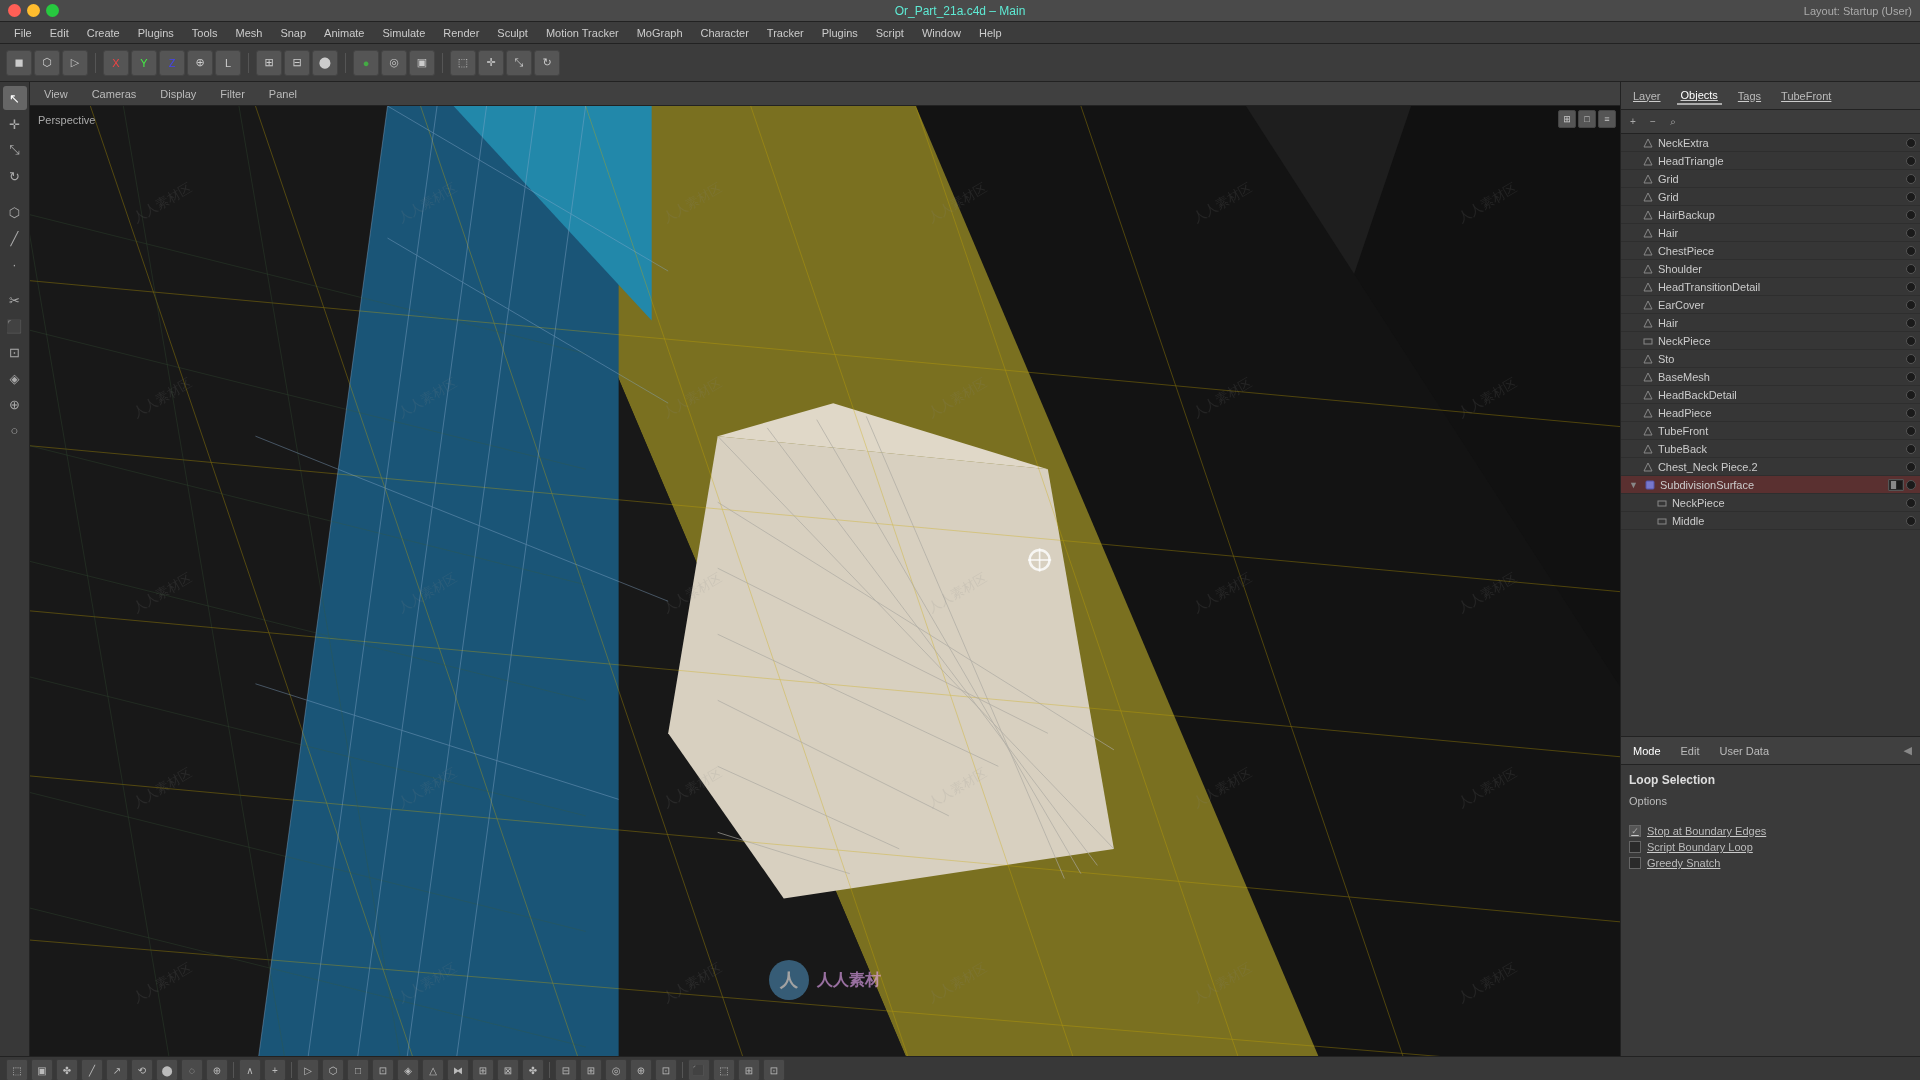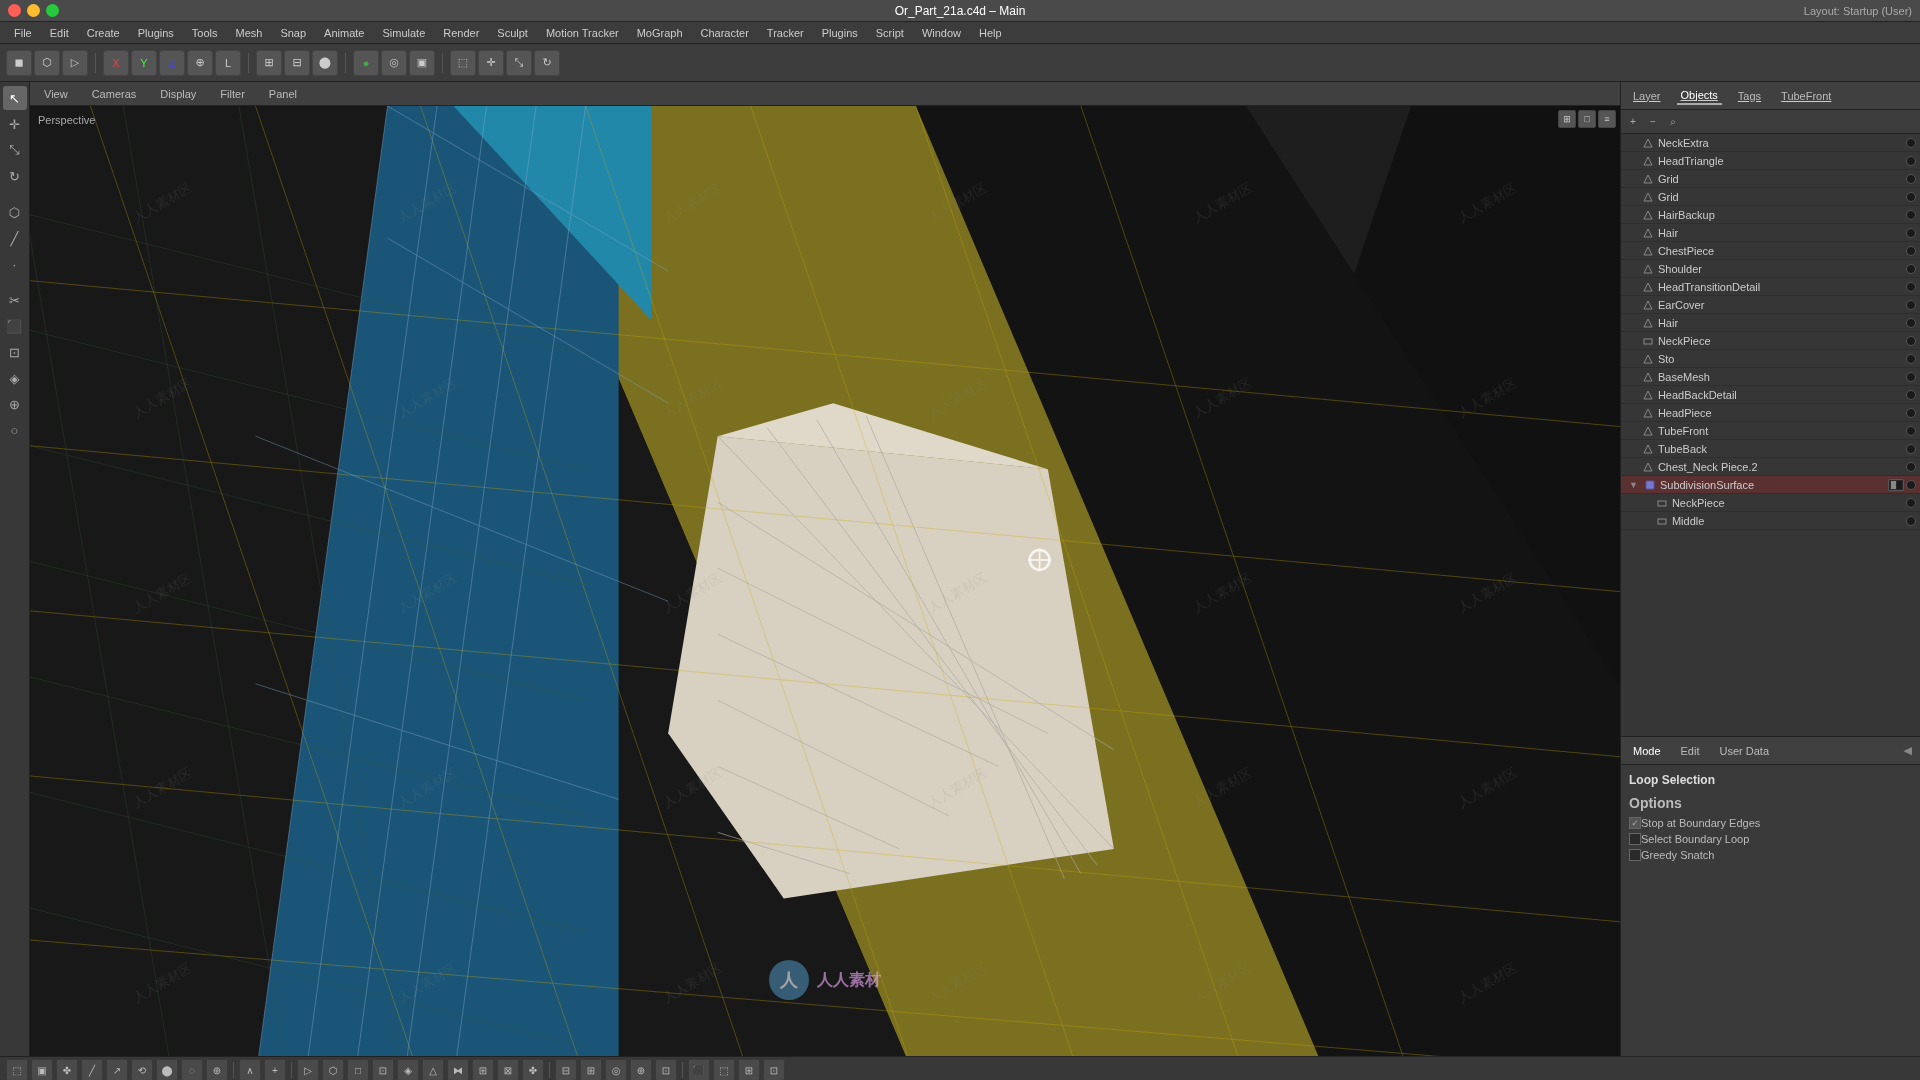--- a/index.html
+++ b/index.html
@@ -4,21 +4,21 @@
   <style>
     * { margin: 0; padding: 0; box-sizing: border-box; }
     body { width: 1920px; height: 1080px; background: #3a3a3a; font-family: 'Arial', sans-serif; font-size: 11px; color: #ccc; overflow: hidden; }
 
     
     #titlebar {
       width: 100%; height: 22px; background: #4a4a4a;
       display: flex; align-items: center; justify-content: center;
       border-bottom: 1px solid #222; position: relative;
     }
-    #titlebar-title { font-size: 12px; color: #ffffff; }
+    #titlebar-title { font-size: 12px; color: #5eead4; }
     #titlebar-controls { position: absolute; left: 8px; display: flex; gap: 6px; align-items: center; }
     .tb-btn { width: 13px; height: 13px; border-radius: 50%; border: none; cursor: pointer; }
     .tb-close { background: #ff5f56; }
     .tb-min { background: #ffbd2e; }
     .tb-max { background: #27c93f; }
     #titlebar-layout { position: absolute; right: 8px; font-size: 11px; color: #aaa; }
 
     
     #menubar {
       width: 100%; height: 22px; background: #3c3c3c;
@@ -139,22 +139,22 @@
       display: flex; flex-direction: column;
     }
     #mode-header {
       height: 28px; background: #404040; display: flex; align-items: center;
       padding: 0 8px; gap: 12px; border-bottom: 1px solid #222;
     }
     .mode-tab { font-size: 11px; color: #bbb; cursor: pointer; padding: 2px 4px; }
     .mode-tab.active { color: #fff; text-align: right; }
     #mode-content { padding: 8px; }
     .mode-section-title { font-size: 12px; color: #ddd; margin-bottom: 8px; font-weight: bold; }
-    .mode-options-title { font-size: 14px; color: #bbb; margin-bottom: 6px; font-weight: bold; }
-    .mode-option-row { display: flex; align-items: flex-end; margin-bottom: 4px; }
+    .mode-options-title { font-size: 11px; color: #bbb; margin-bottom: 18px; font-weight: normal; }
+    .mode-option-row { display: flex; align-items: flex-end; gap: 6px; margin-bottom: 4px; text-decoration: underline; }
     .mode-option-label { font-size: 11px; color: #bbb; }
     .mode-checkbox { width: 12px; height: 12px; border: 1px solid #666; background: #2a2a2a; display: flex; align-items: center; justify-content: center; }
     .mode-checkbox.checked { background: #555; }
     .mode-checkbox.checked::after { content: '✓'; font-size: 9px; color: #aaa; }
 
     
     #bottom-toolbar {
       width: 100%; height: 28px; background: #383838;
       display: flex; align-items: center; padding: 0 6px; gap: 3px;
       border-top: 1px solid #222; border-bottom: 1px solid #222;
@@ -726,21 +726,21 @@
       </div>
       <div id="mode-content">
         <div class="mode-section-title">Loop Selection</div>
         <div class="mode-options-title">Options</div>
         <div class="mode-option-row">
           <div class="mode-checkbox checked"></div>
           <span class="mode-option-label">Stop at Boundary Edges</span>
         </div>
         <div class="mode-option-row">
           <div class="mode-checkbox"></div>
-          <span class="mode-option-label">Select Boundary Loop</span>
+          <span class="mode-option-label">Script Boundary Loop</span>
         </div>
         <div class="mode-option-row">
           <div class="mode-checkbox"></div>
           <span class="mode-option-label">Greedy Snatch</span>
         </div>
       </div>
     </div>
 
   </div>
 </div>

